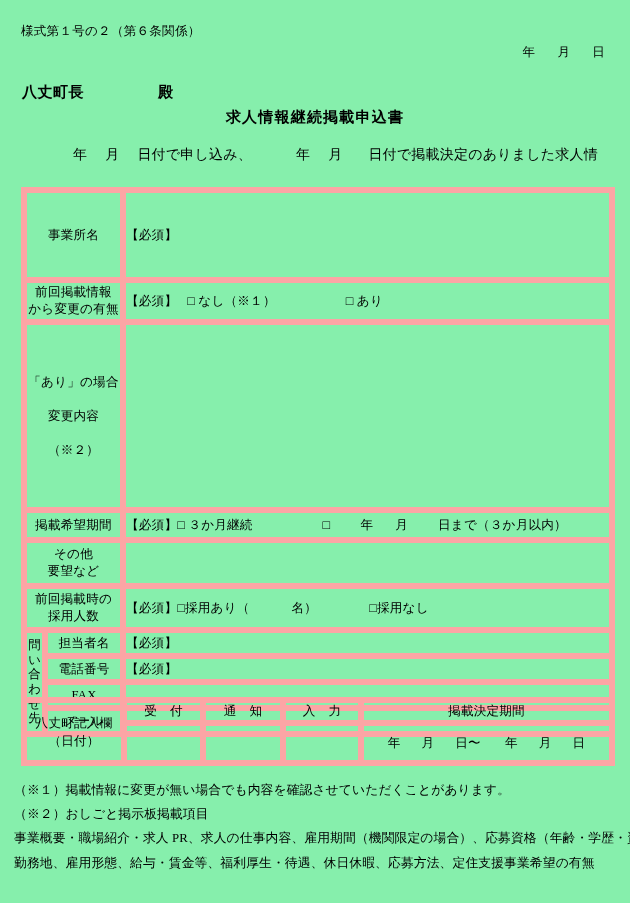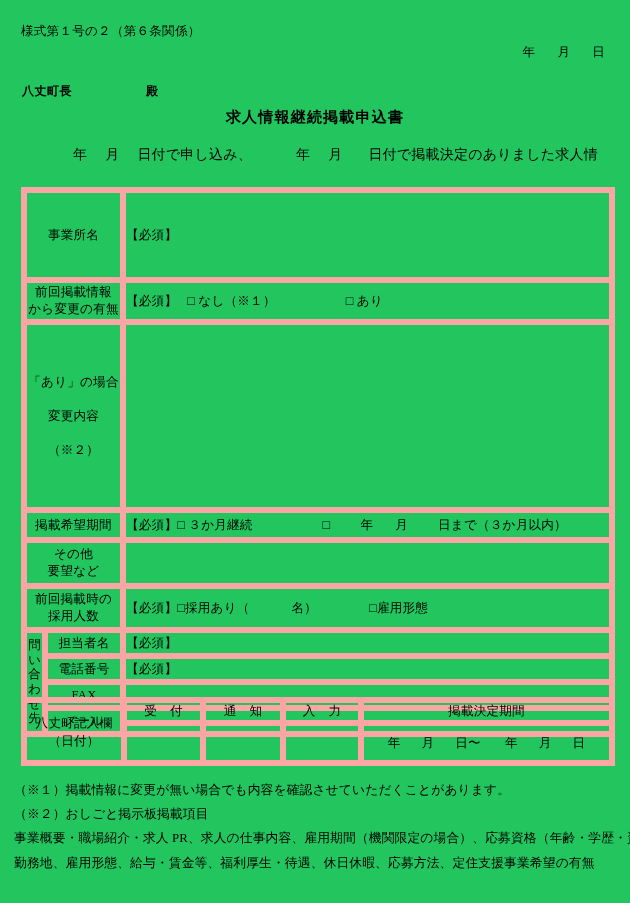--- a/index.html
+++ b/index.html
@@ -9,21 +9,21 @@
     background: #ffffff;
   }
   body {
     font-family: "Liberation Serif", "DejaVu Serif", serif;
     color: #000000;
   }
   .page {
     position: relative;
     width: 630px;
     height: 903px;
-    background: #22c55e;
+    background: #86efac;
     overflow: hidden;
     box-sizing: border-box;
   }
 
   
   .form-code {
     position: absolute;
     left: 21px;
     top: 23px;
     font-size: 12.5px;
@@ -39,21 +39,21 @@
     white-space: nowrap;
   }
   .date-line-top .gap {
     display: inline-block;
     width: 22px;
   }
   .addressee {
     position: absolute;
     left: 22px;
     top: 83px;
-    font-size: 12px;
+    font-size: 15px;
     font-weight: bold;
     white-space: nowrap;
     letter-spacing: 0.5px;
   }
   .addressee .dono {
     display: inline-block;
     margin-left: 74px;
   }
 
   .doc-title {
@@ -234,21 +234,21 @@
             <span>その他</span><br><span>要望など</span>
           </td>
           <td class="val"></td>
         </tr>
 
         <tr>
           <td class="lbl" colspan="2" style="height:38px">
             <span>前回掲載時の</span><br><span>採用人数</span>
           </td>
           <td class="val mid">
-            <span class="req">【必須】</span><span class="cb">□採用あり（</span><span class="sp2"></span><span>名）</span><span class="sp6"></span><span class="cb">□雇用形態</span>
+            <span class="req">【必須】</span><span class="cb">□採用あり（</span><span class="sp2"></span><span>名）</span><span class="sp6"></span><span class="cb">□採用なし</span>
           </td>
         </tr>
 
         <tr>
           <td class="vert-lbl" rowspan="4">
             <span class="vert-text">問</span>
             <span class="vert-text">い</span>
             <span class="vert-text">合</span>
             <span class="vert-text">わ</span>
             <span class="vert-text">せ</span>

